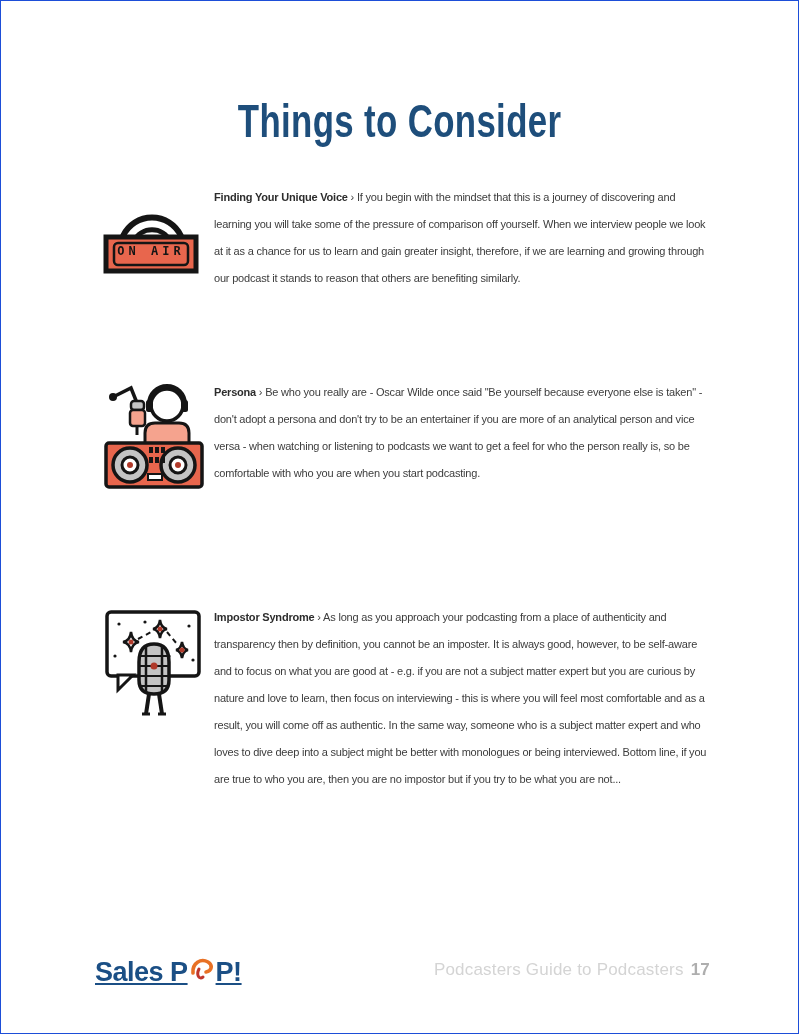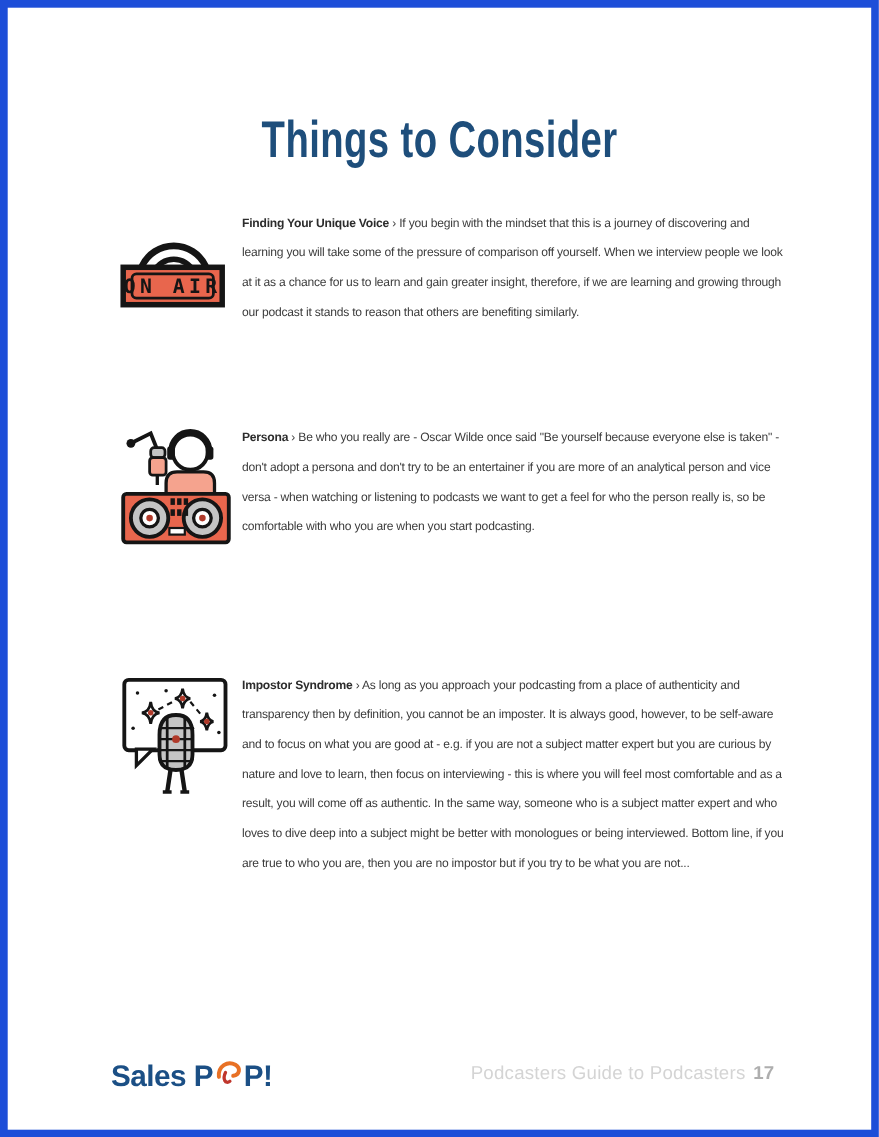--- a/index.html
+++ b/index.html
@@ -1,21 +1,21 @@
 <!DOCTYPE html>
 <html><head>
 <meta charset="utf-8">
 <style>
   html, body { margin: 0; padding: 0; background: #ffffff; }
   .page {
     position: relative;
     width: 799px;
     height: 1034px;
     background: #ffffff;
-    border: 7px solid #1d4ed8;
+    border: 1px solid #1d4ed8;
     box-sizing: border-box;
     font-family: "Liberation Sans", sans-serif;
     overflow: hidden;
   }
   
   .title {
     position: absolute;
     top: 92px;
     left: 0;
     width: 100%;
@@ -59,36 +59,37 @@
   .lead { font-weight: 700; color: #2d2d2d; }
   .sep  { color: #3c3c3c; }
   
   .onair-wrap { position: relative; width: 100px; height: 86px; margin-top: 6px; }
   .onair-label {
     position: absolute;
     left: 0; right: 0;
     top: 54px;
     text-align: center;
     font-family: "DejaVu Sans Mono", monospace;
-    font-size: 18px;
+    font-size: 12px;
     font-weight: 700;
     letter-spacing: 4px;
     color: #151515;
   }
   
   .footer-logo {
     position: absolute;
     left: 94px;
     top: 953px;
     display: flex;
     align-items: center;
     font-size: 27px;
     font-weight: 800;
     color: #1b4f85;
     letter-spacing: -0.5px;
+    text-decoration: underline;
   }
   .logo-swoosh { display: inline-block; margin: 2px 1px 0 2px; }
   .footer-right {
     position: absolute;
     right: 88px;
     top: 959px;
     font-size: 17px;
     color: #d4d4d4;
     letter-spacing: 0.2px;
   }

